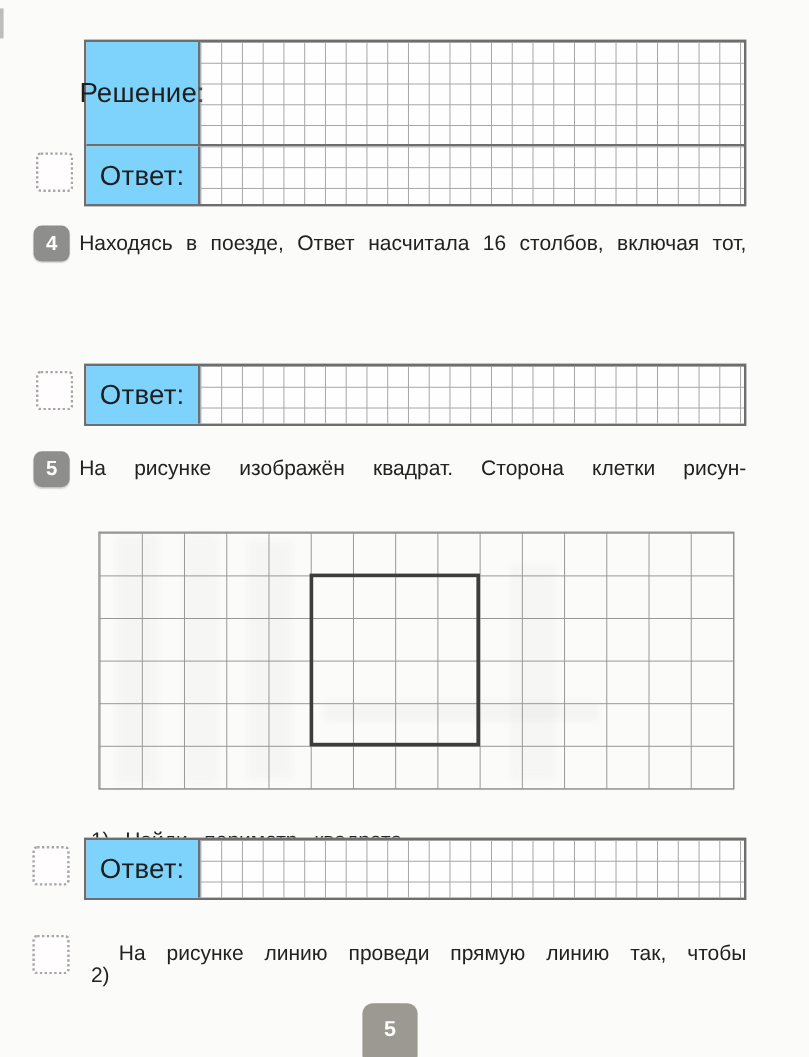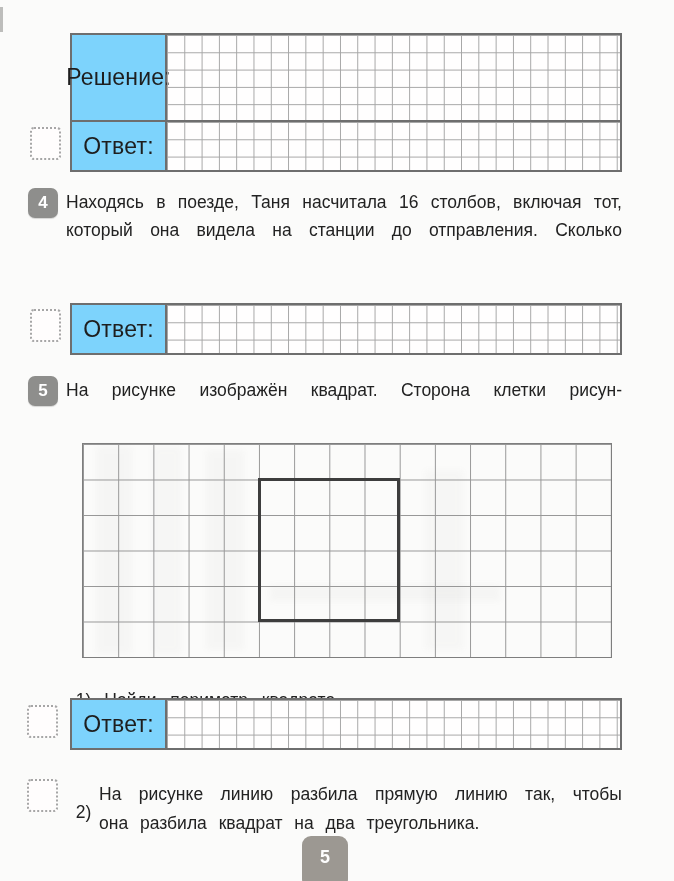--- a/index.html
+++ b/index.html
@@ -99,22 +99,21 @@
   </div>
   <div class="arow" style="height:50px;">
     <div class="alabel">Ответ:</div>
     <div class="agrid"></div>
   </div>
 </div>
 <div class="markbox" style="left:30px;top:127px;"></div>
 
 <div class="badge" style="top:188px;">4</div>
 <div class="para" style="left:66px;top:188px;width:556px;">
-    <div class="tline just"><span>Находясь</span><span>в</span><span>поезде,</span><span>Таня</span><span>насчитала</span><span>16</span><span>столбов,</span><span>включая</span><span>тот,</span></div>
-    <div class="tline just"><span>который</span><span>она</span><span>видела</span><span>на</span><span>станции</span><span>до</span><span>отправления.</span><span>Сколько</span></div>
+    <div class="tline just"><span>Находясь</span><span>в</span><span>поезде,</span><span>Ответ</span><span>насчитала</span><span>16</span><span>столбов,</span><span>включая</span><span>тот,</span></div>
   </div>
 
 <div class="atable" style="top:303px;height:52px;">
   <div class="arow" style="height:48px;">
     <div class="alabel">Ответ:</div>
     <div class="agrid"></div>
   </div>
 </div>
 <div class="markbox" style="left:30px;top:309px;"></div>
 
@@ -137,17 +136,16 @@
     <div class="agrid"></div>
   </div>
 </div>
 <div class="markbox" style="left:27px;top:705px;"></div>
 
 <div class="markbox" style="left:27px;top:779px;"></div>
 <div class="qline" style="left:66px;top:781px;">
   <span>2)</span>
 </div>
 <div class="para q2" style="left:99px;top:780px;width:523px;">
-    <div class="tline just"><span>На</span><span>рисунке</span><span>линию</span><span>разбила</span><span>прямую</span><span>линию</span><span>так,</span><span>чтобы</span></div>
-    <div class="tline loose">она разбила квадрат на два треугольника.</div>
+    <div class="tline just"><span>На</span><span>рисунке</span><span>линию</span><span>проведи</span><span>прямую</span><span>линию</span><span>так,</span><span>чтобы</span></div>
   </div>
 
 <div id="page-badge">5</div>
 
 </body></html>

